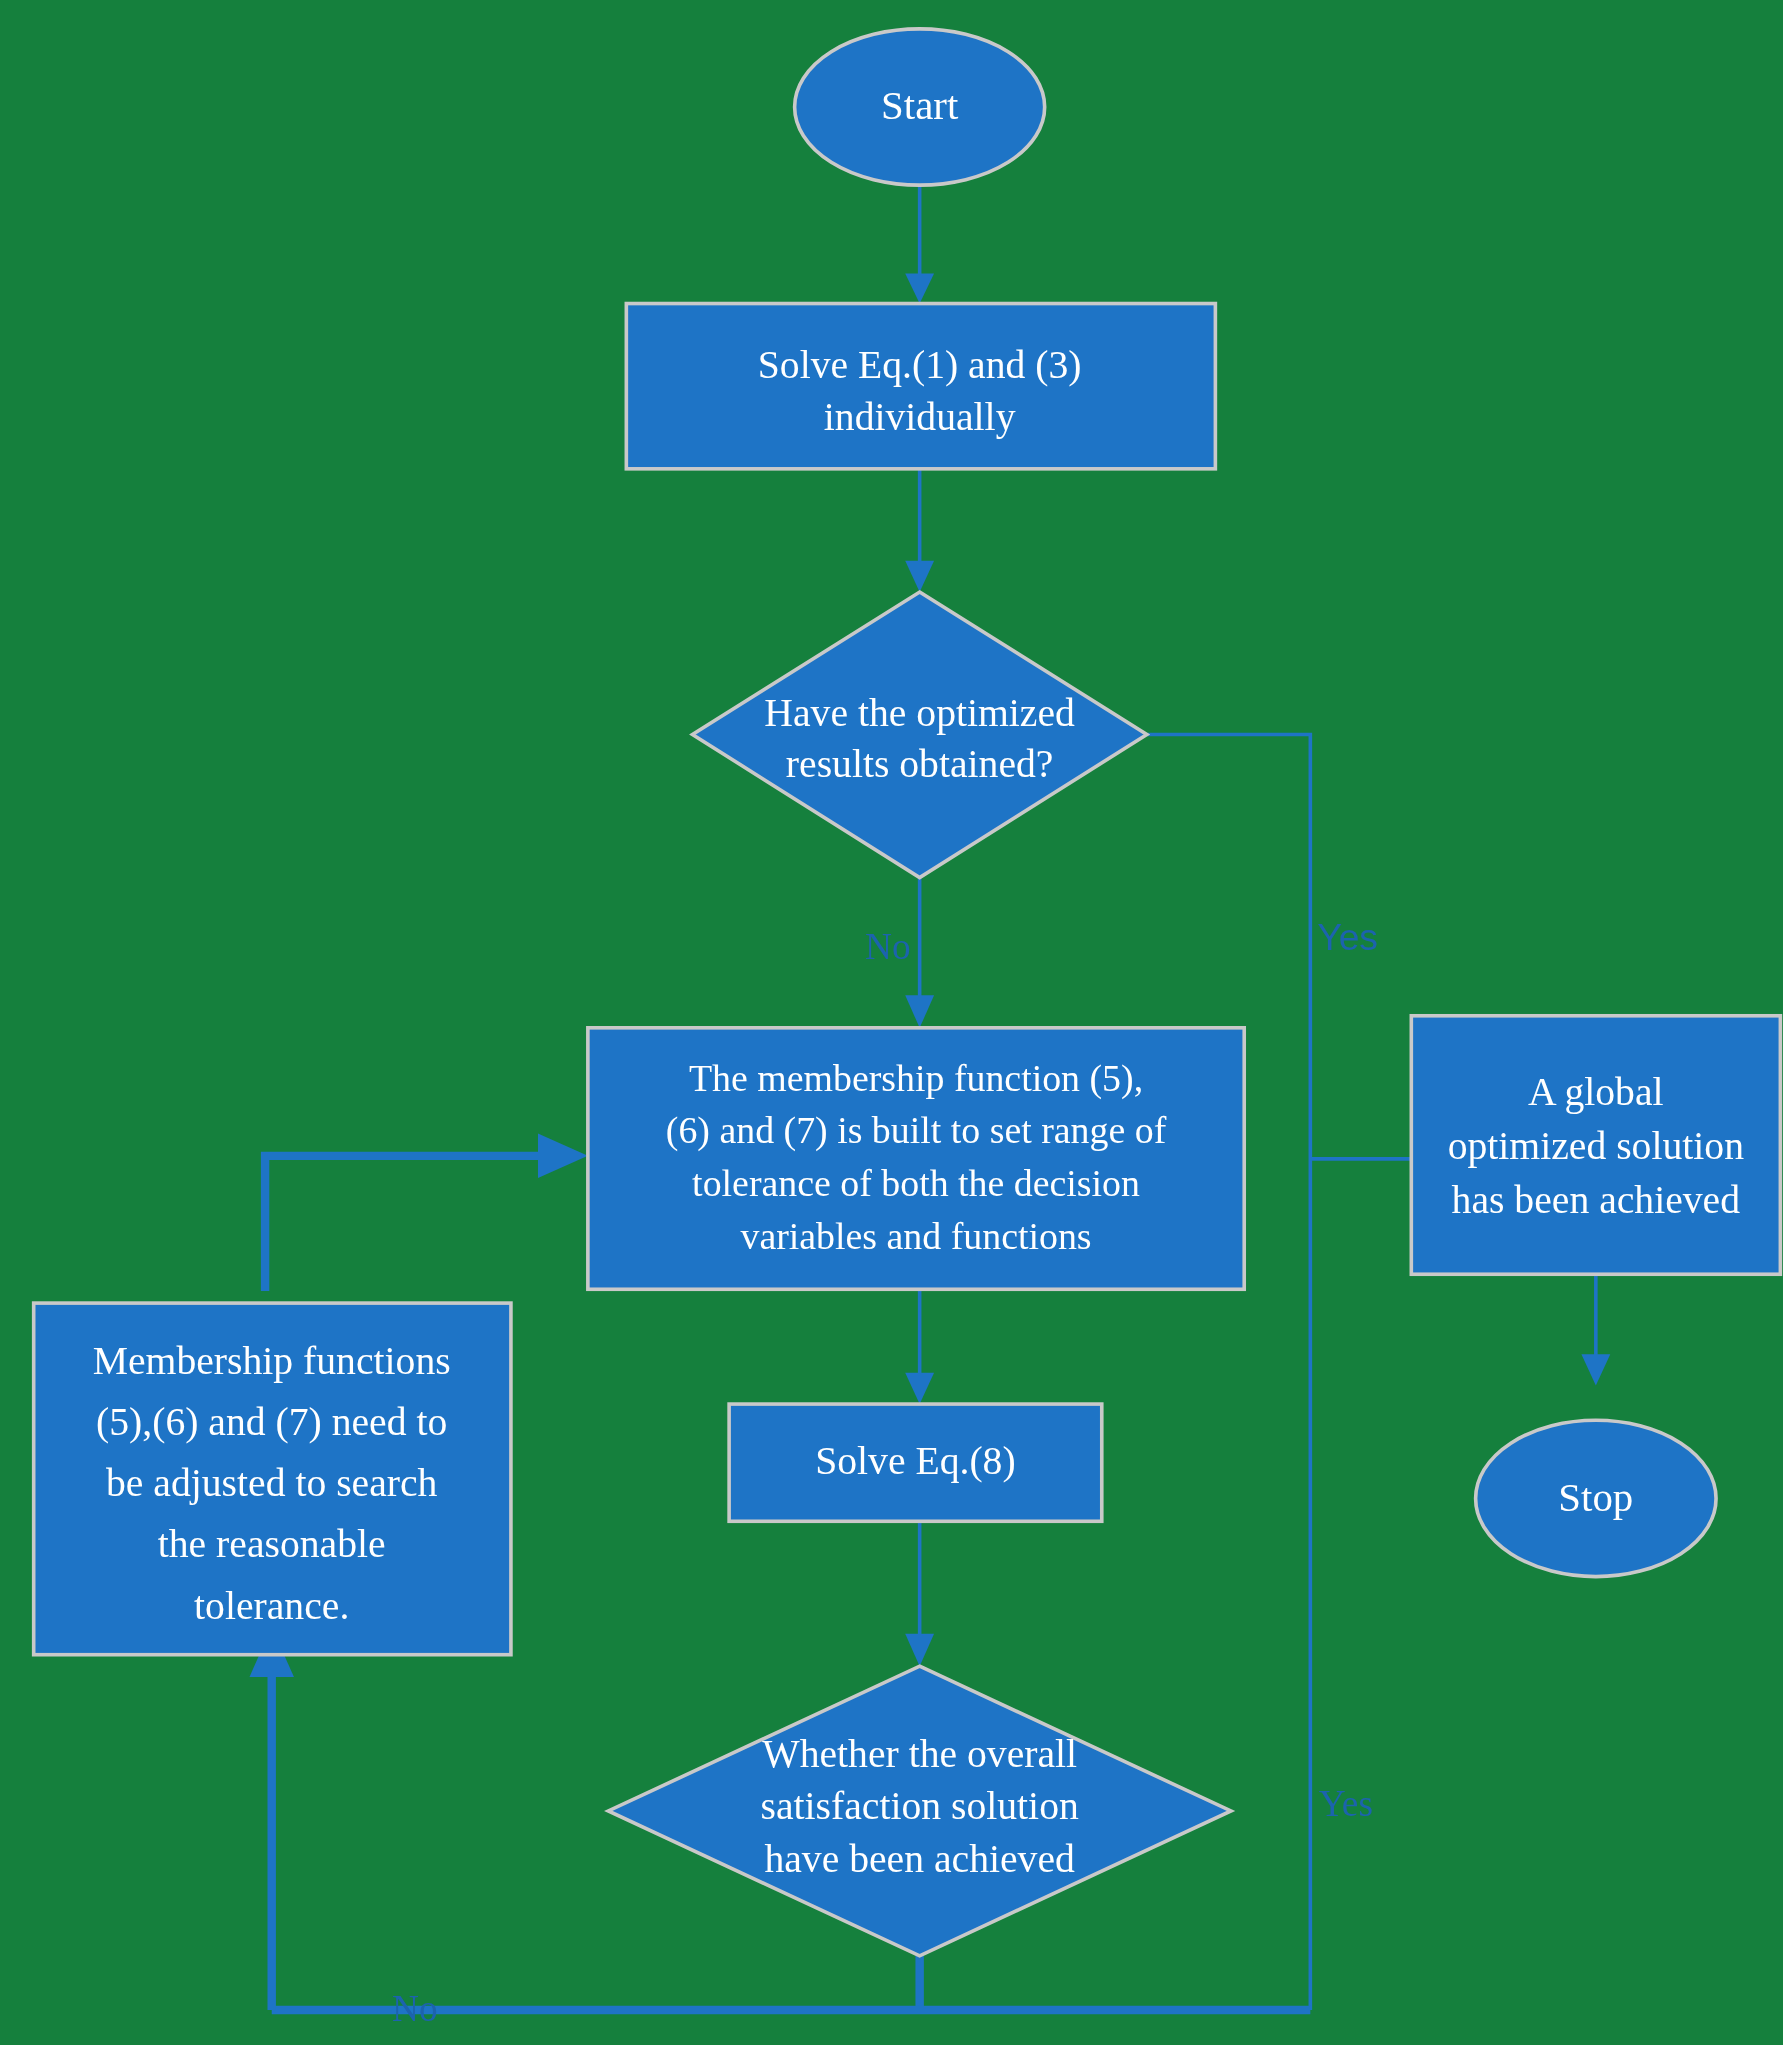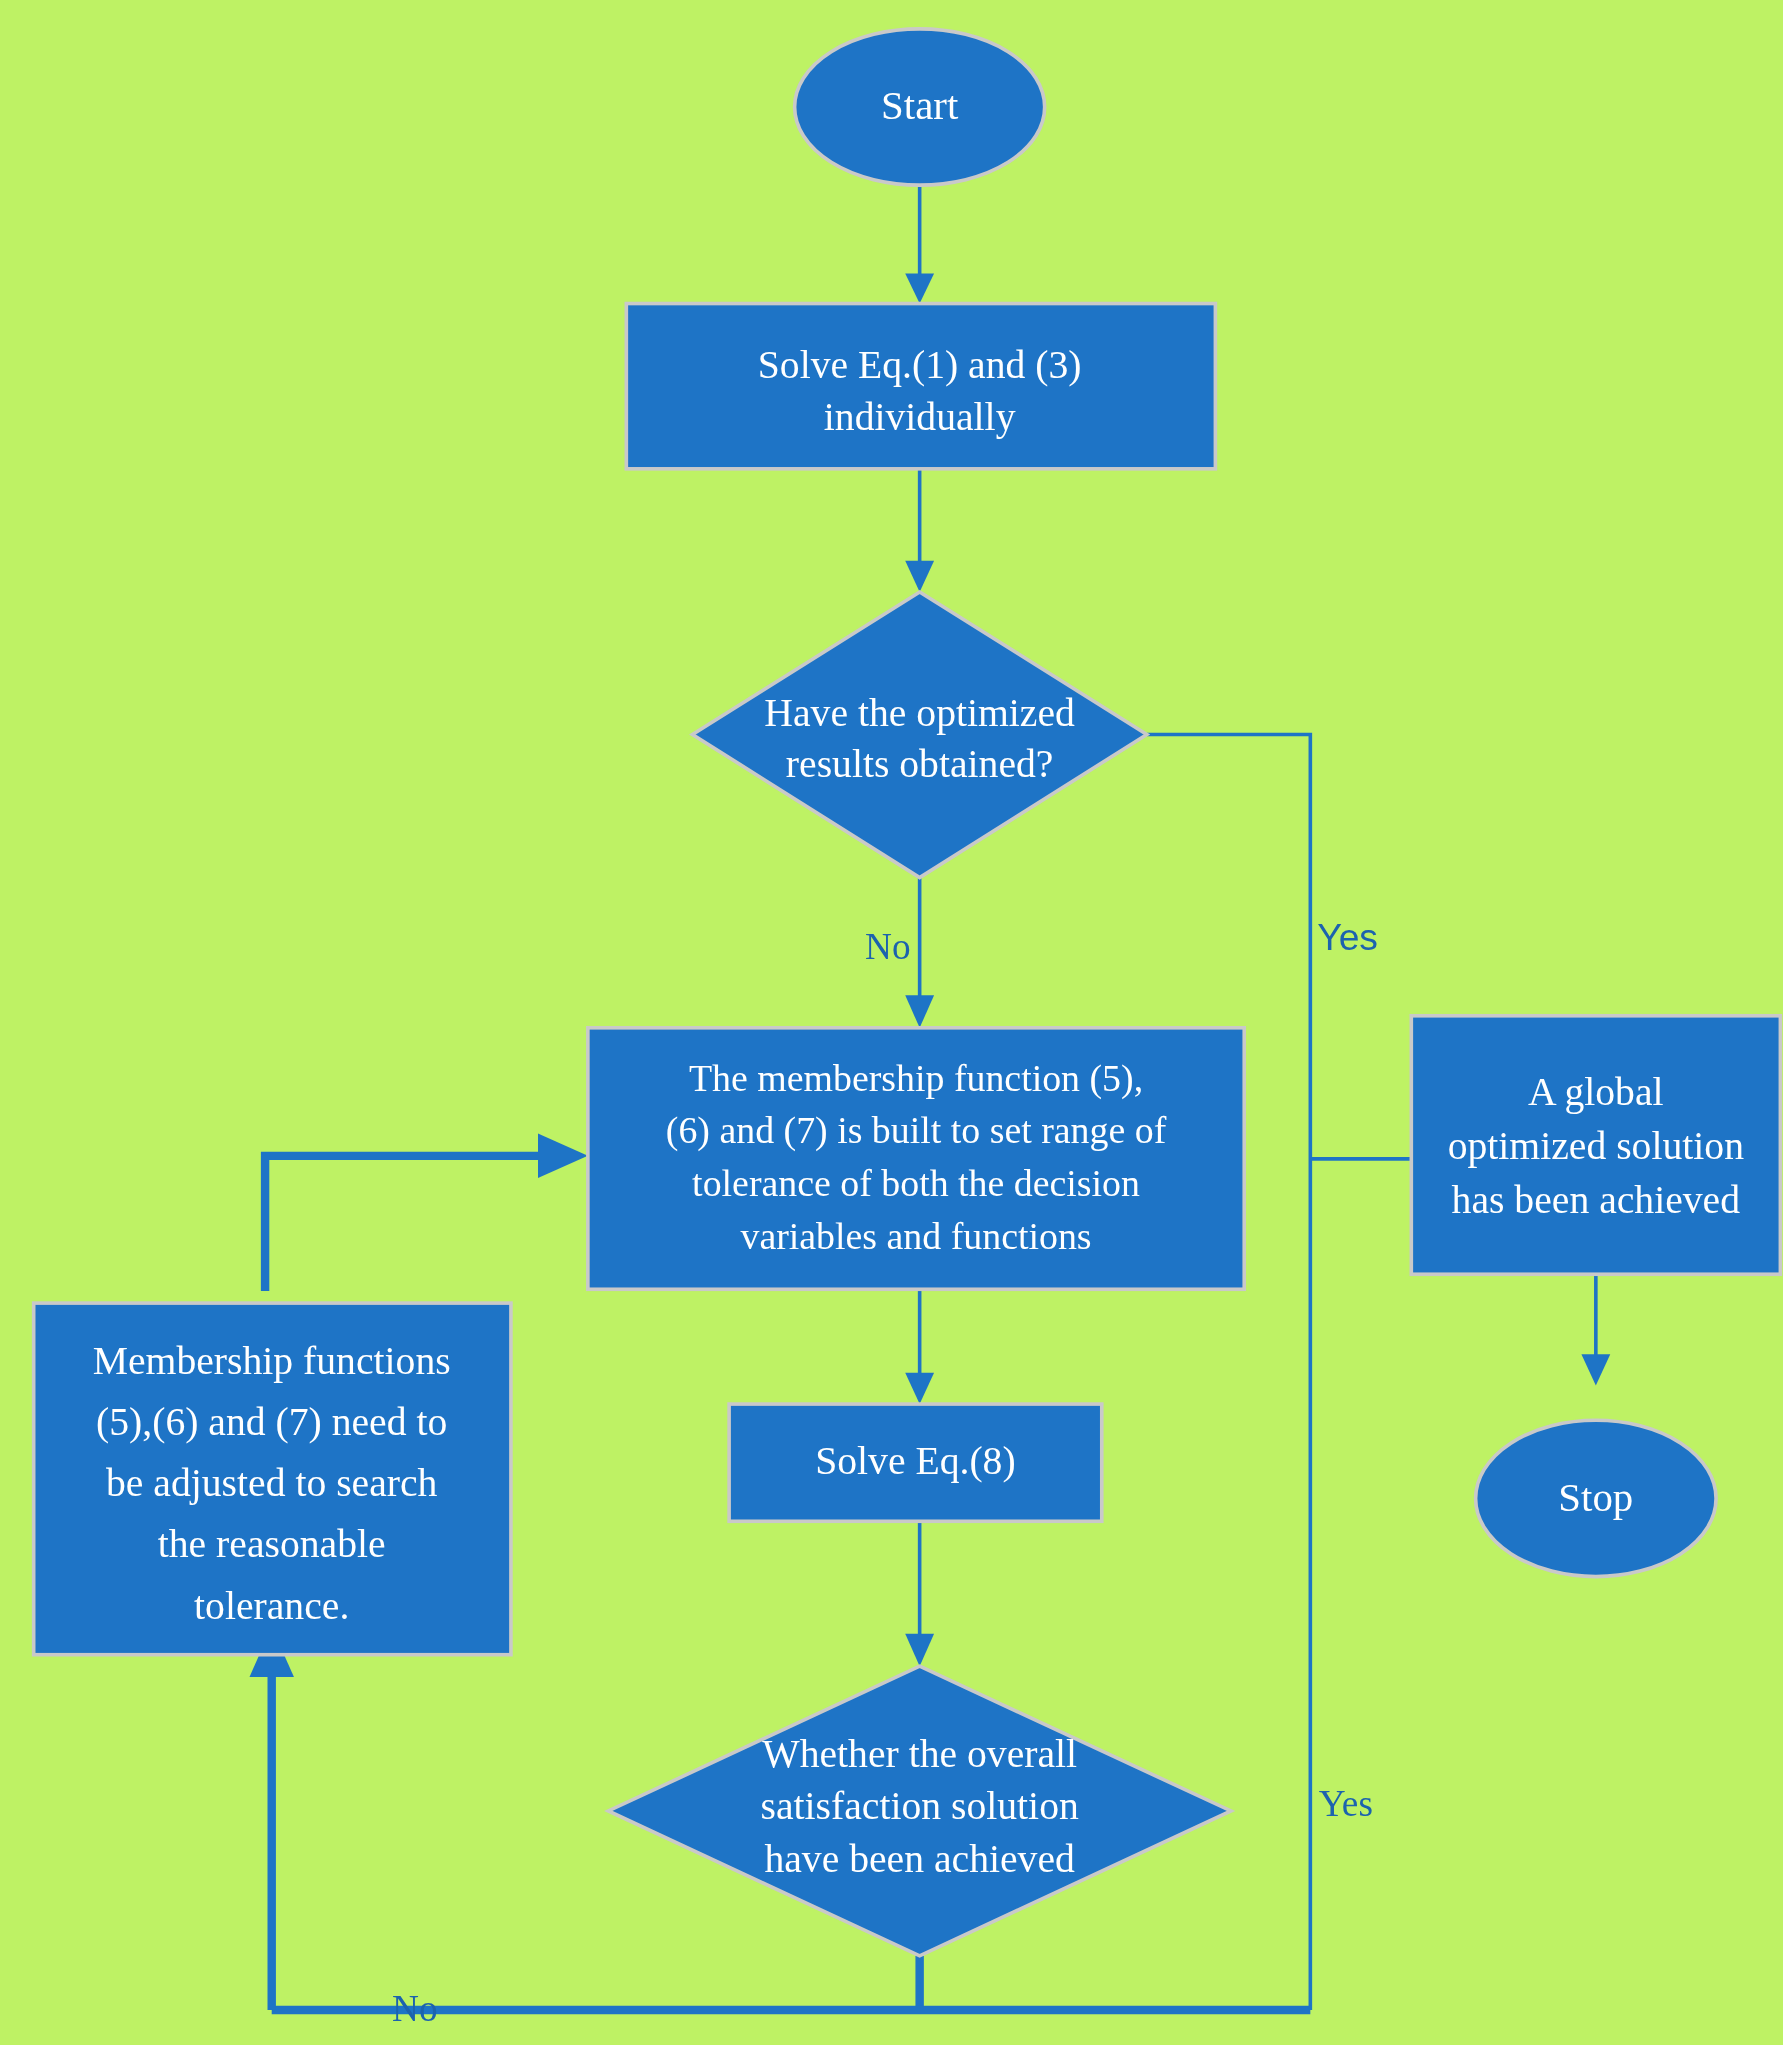--- a/index.html
+++ b/index.html
@@ -10,21 +10,21 @@
   body {
     width: 1784px;
     height: 2046px;
     font-family: "Liberation Serif", "DejaVu Serif", serif;
     overflow: hidden;
   }
   #flow-root {
     position: relative;
     width: 1784px;
     height: 2046px;
-    background: #bef264;
+    background: #15803d;
   }
   svg.flow-canvas {
     position: absolute;
     top: 0;
     left: 0;
     width: 1784px;
     height: 2046px;
     display: block;
   }
   .node-shape {

